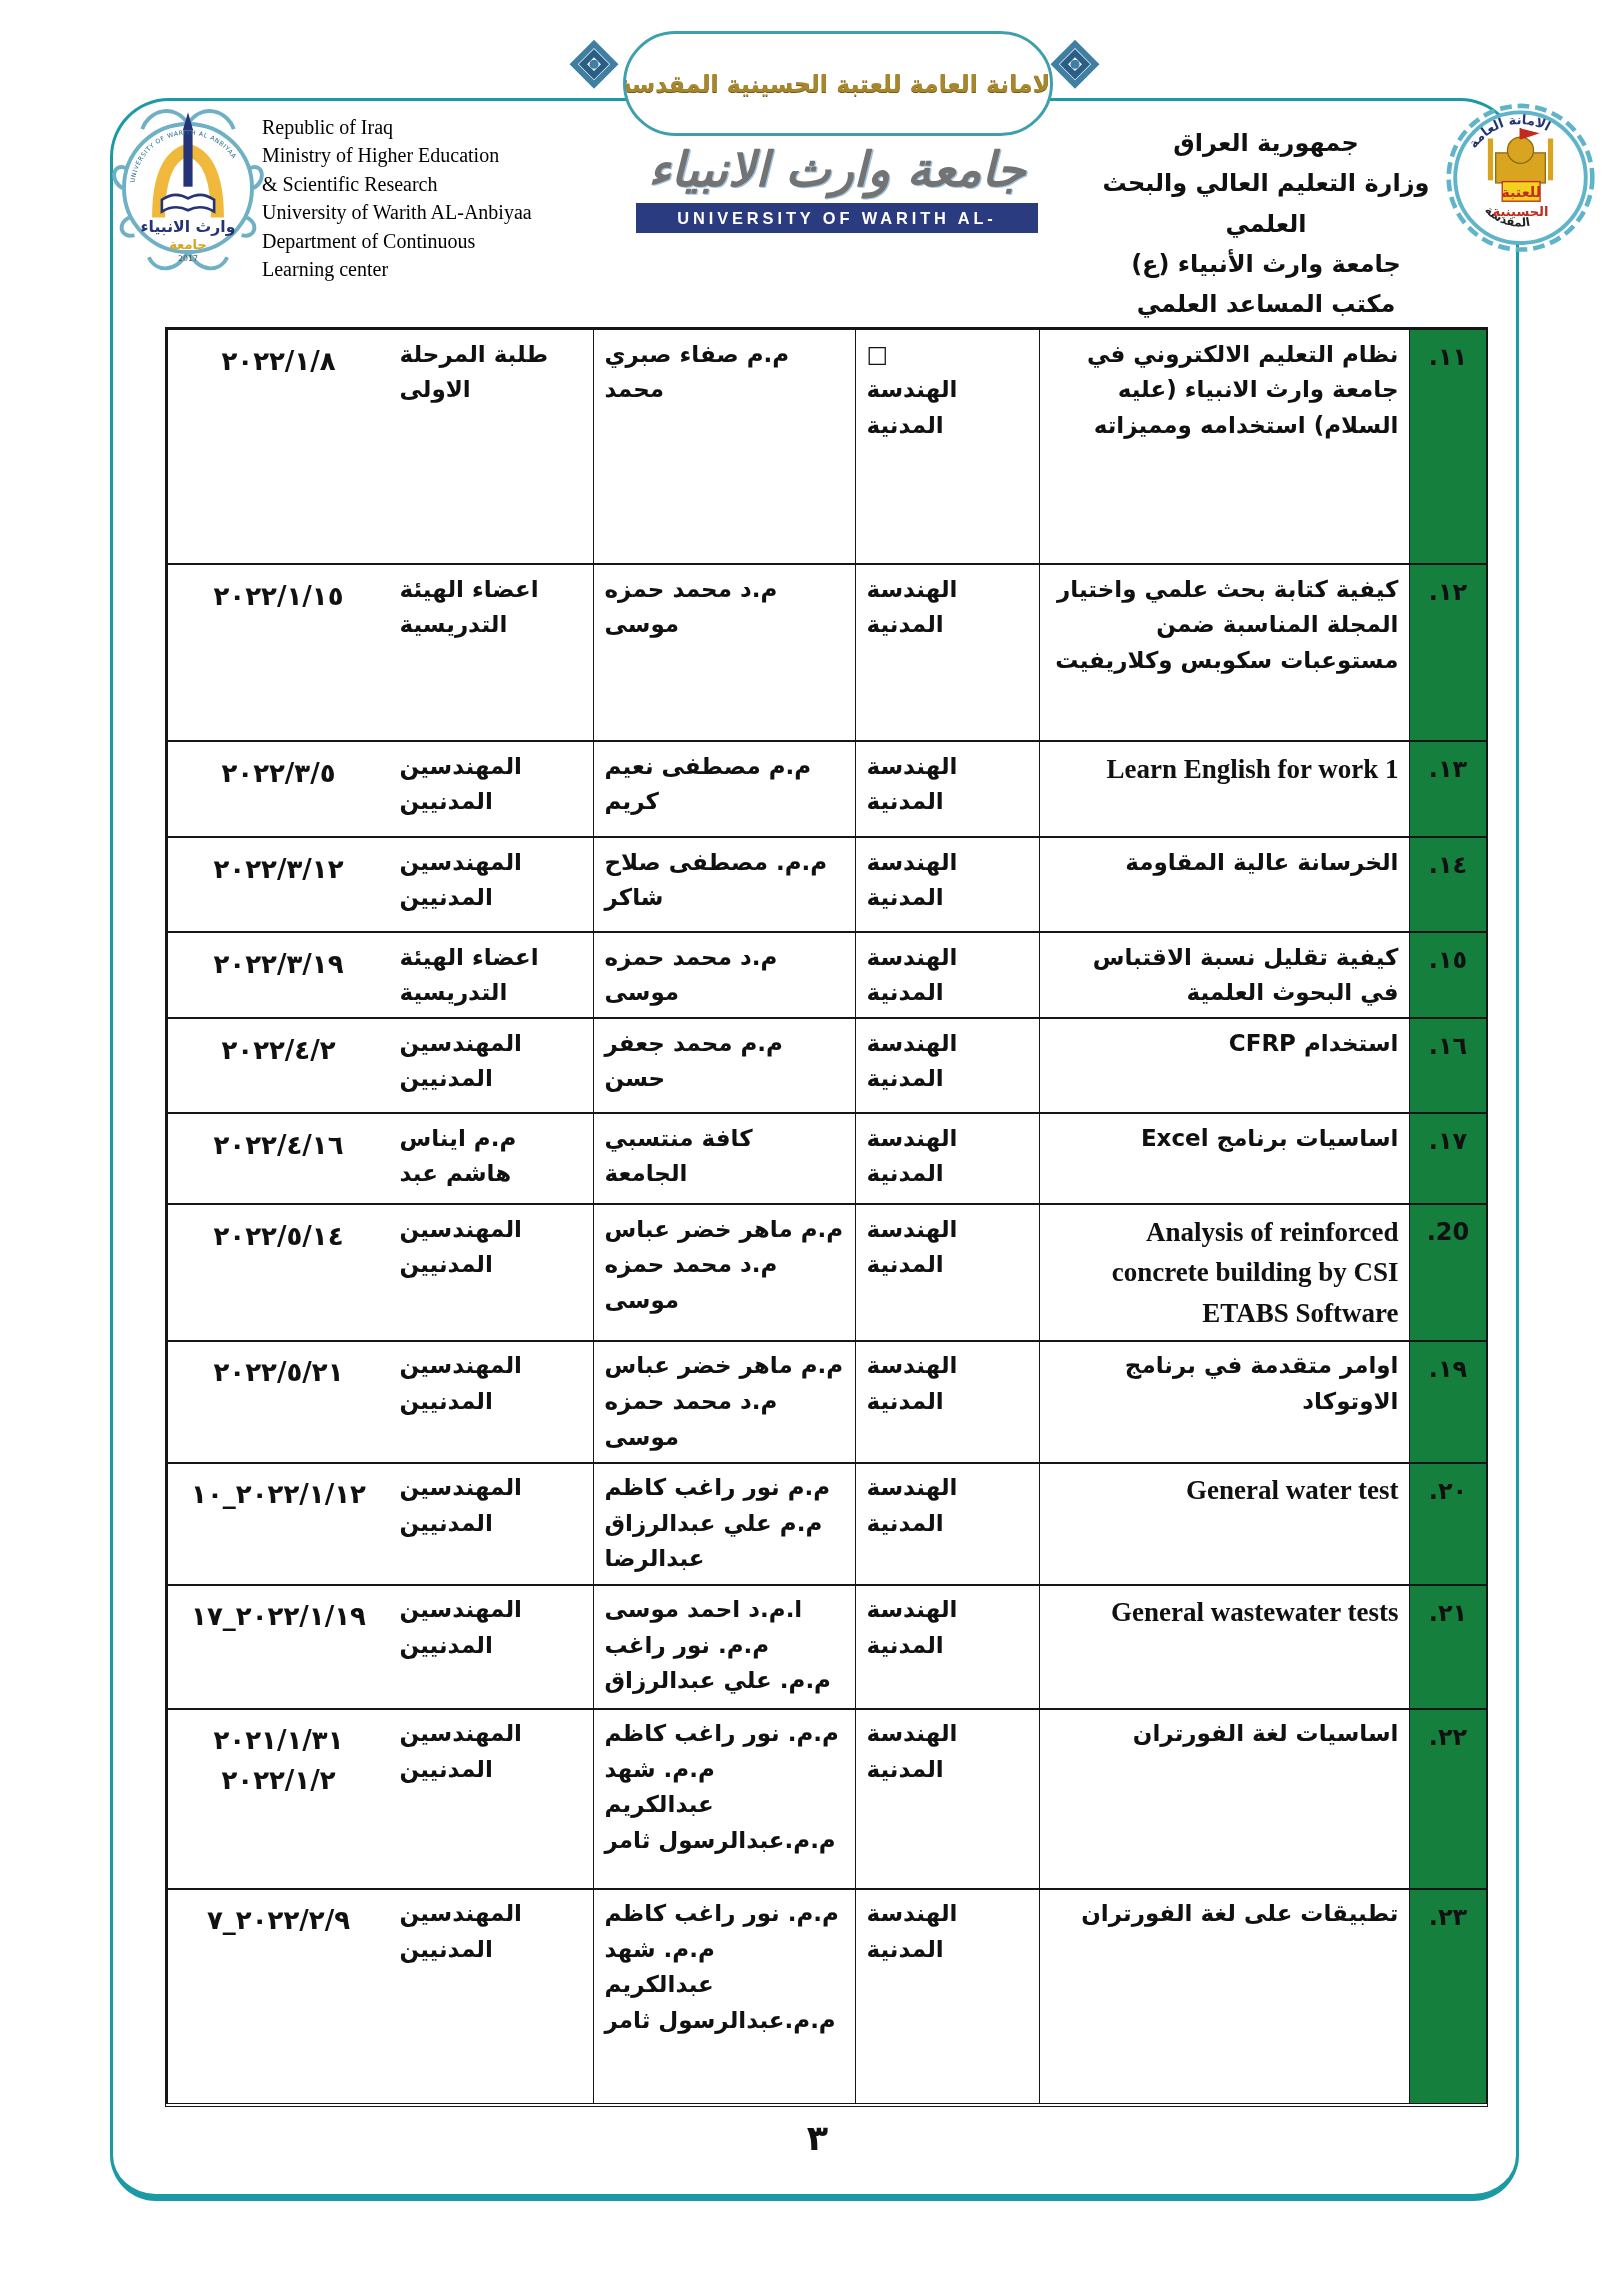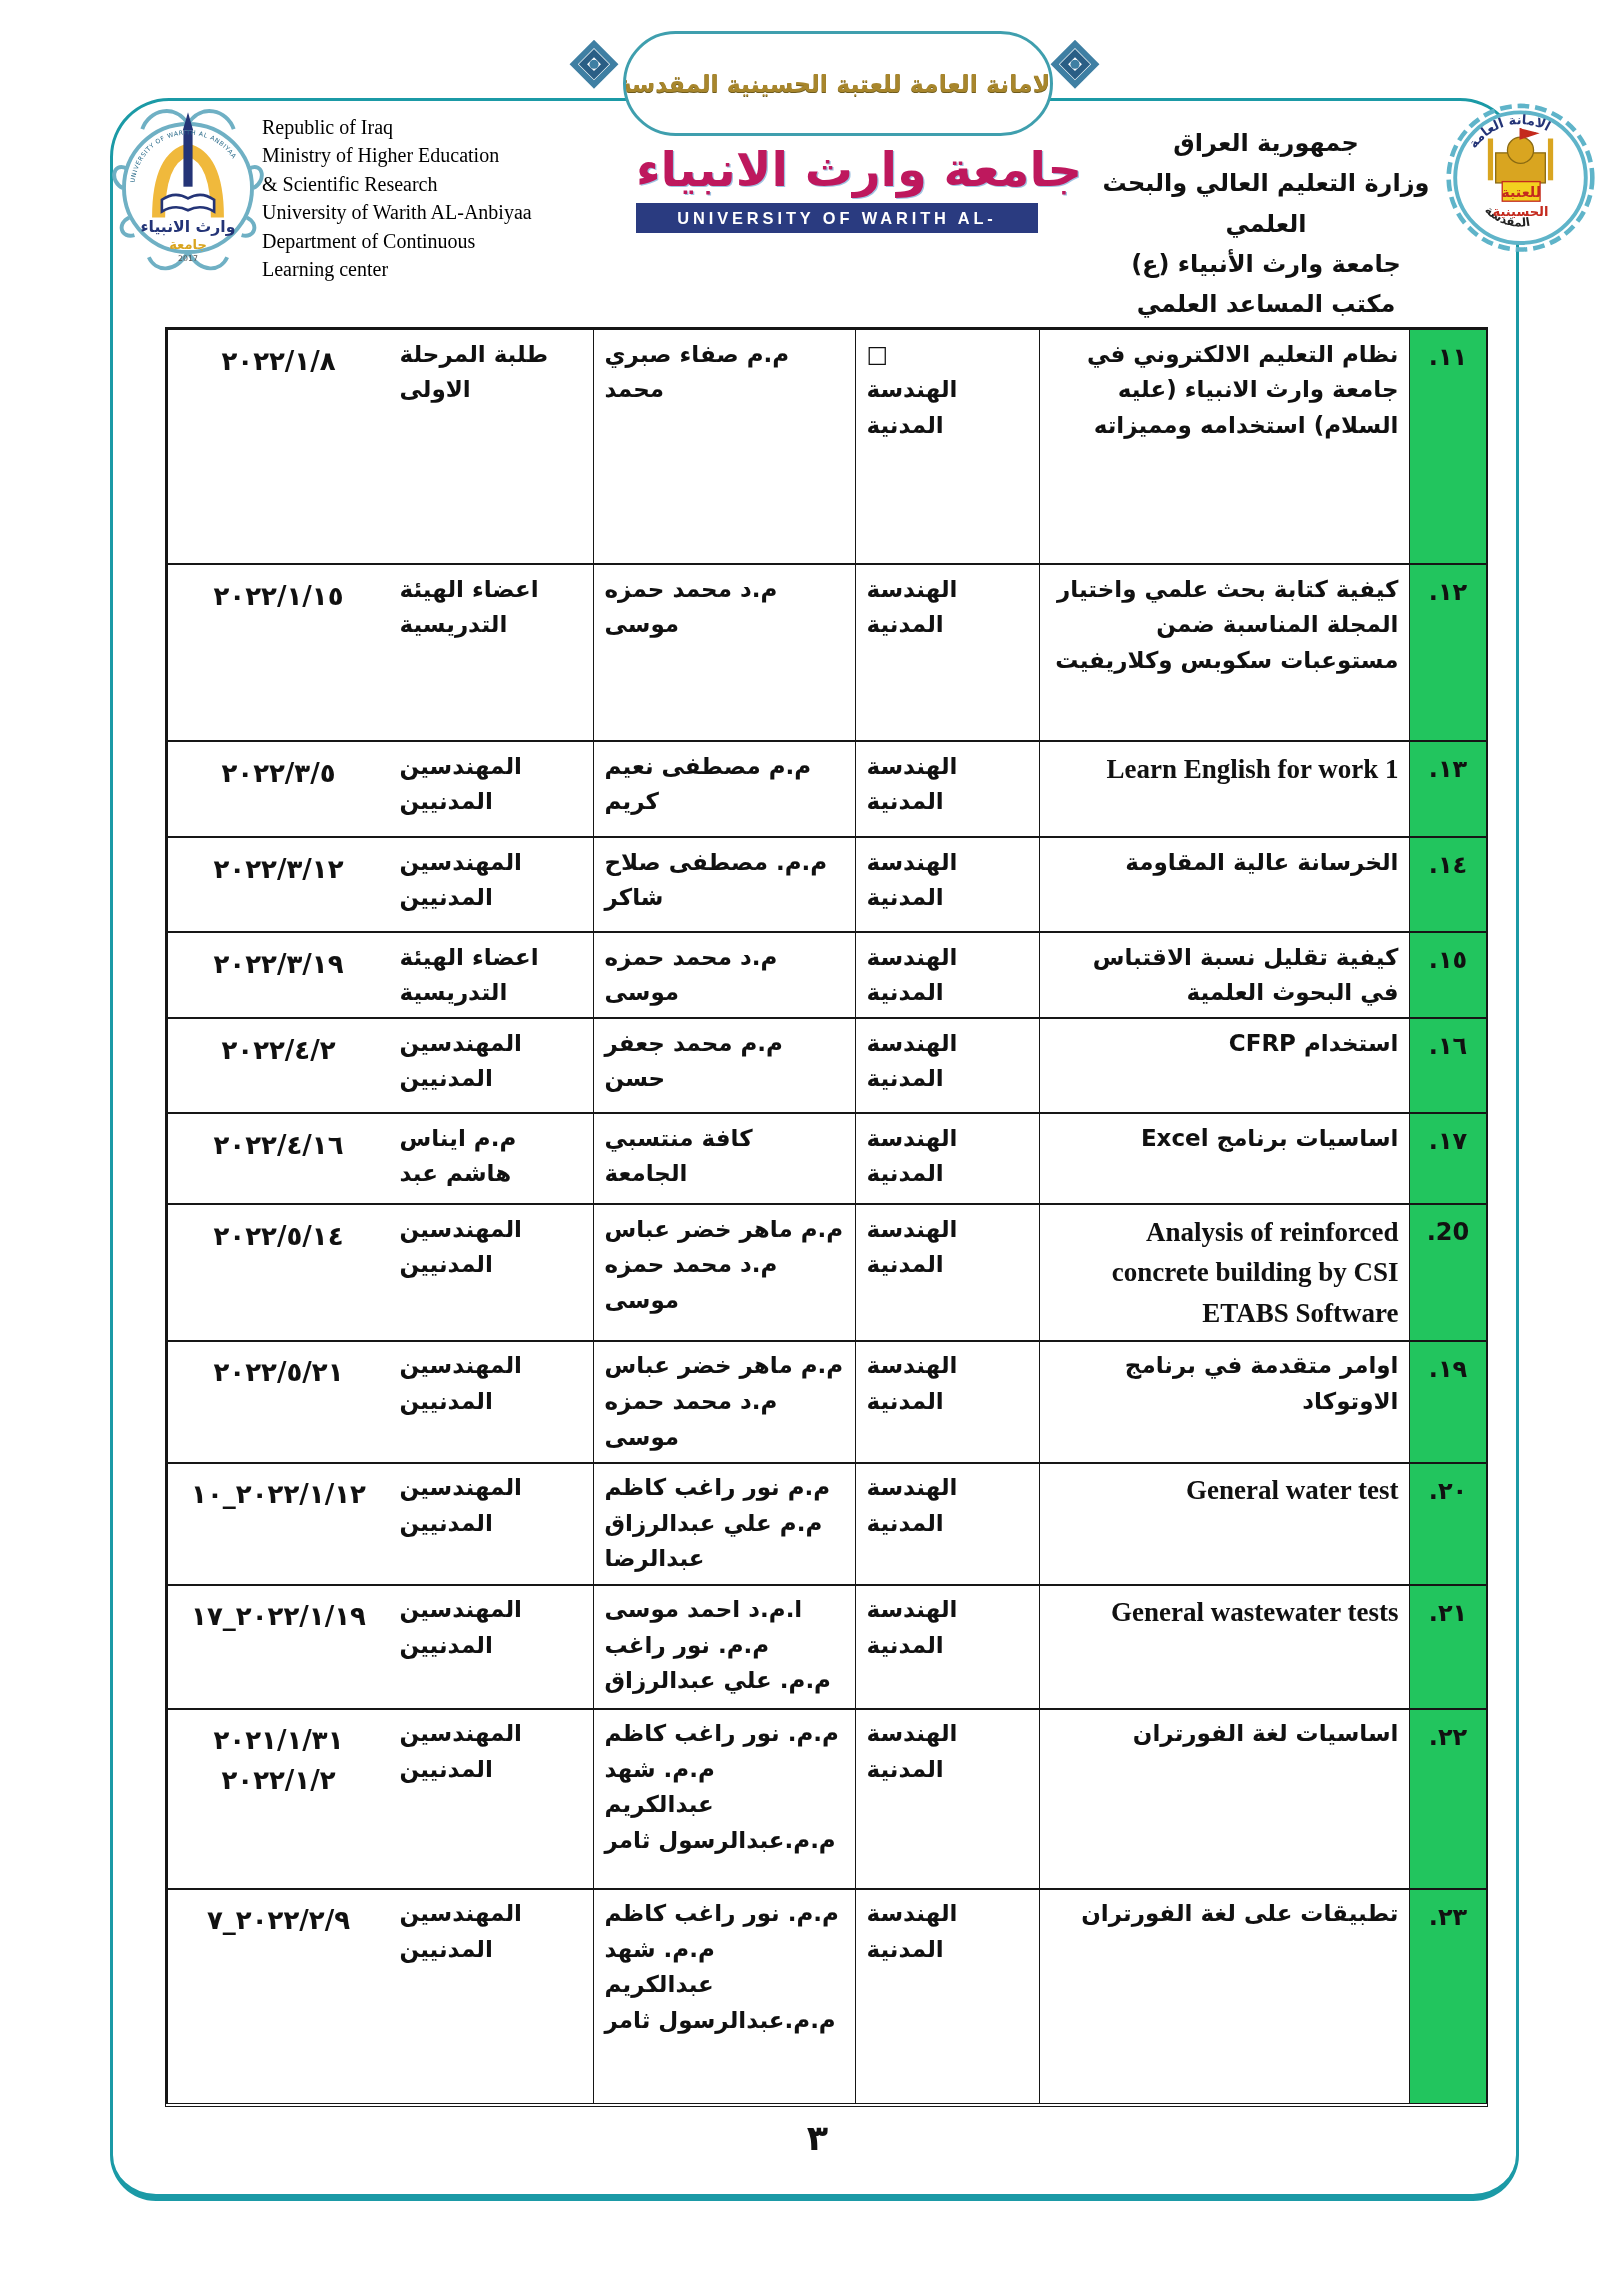--- a/index.html
+++ b/index.html
@@ -22,22 +22,22 @@
           border:3.9px solid #3f9fae;border-radius:59px;display:flex;align-items:center;
           justify-content:center;overflow:hidden;}
   .banner-text{font-size:23.6px;font-weight:bold;color:#a8862c;white-space:nowrap;
                text-shadow:0 0.7px 0 #6d5a1d;}
 
   .knot{position:absolute;width:60px;height:63px;}
   .knot.kl{left:564px;top:34px;}
   .knot.kr{left:1045px;top:34px;}
 
   .univ-logo{position:absolute;left:636px;top:136px;width:402px;text-align:center;}
-  .univ-ar{font-size:48px;font-weight:bold;color:#be185d;white-space:nowrap;line-height:1.4;
-           text-shadow:1.3px 1.3px 0 #9fc3e2;}
+  .univ-ar{font-size:48px;font-weight:bold;color:#737373;white-space:nowrap;line-height:1.4;
+           text-shadow:1.3px 1.3px 0 #9fc3e2;font-style:italic;}
   .univ-yellow{width:96%;height:15.7px;background:#f4c235;margin:-17px auto 0 auto;position:relative;z-index:-1;}
   .univ-bar{width:100%;height:30px;background:#2a3b80;color:#fff;font-family:"Liberation Sans",sans-serif;
             font-weight:bold;font-size:16.4px;letter-spacing:3.9px;line-height:30px;margin-top:1.3px;}
 
   .seal{position:absolute;}
   .seal.left{left:103px;top:90px;width:170px;height:196px;}
   .seal.right{left:1433px;top:90px;width:175px;height:178px;}
 
   
   .tbl{position:absolute;left:165px;top:327px;width:1319px;direction:rtl;background:#fff;
@@ -53,21 +53,21 @@
   .row:nth-child(7){min-height:89px;}
   .row:nth-child(8){min-height:122px;}
   .row:nth-child(9){min-height:94px;}
   .row:nth-child(10){min-height:106px;}
   .row:nth-child(11){min-height:122px;}
   .row:nth-child(12){min-height:178px;}
   .row:nth-child(13){min-height:213px;}
   .cell{padding:6.5px 10.5px;font-weight:bold;font-size:23px;line-height:1.55;
         white-space:pre-line;box-sizing:border-box;}
   .cell + .cell{border-inline-start:1.3px solid #161616;}
-  .cell.no{background:#22c55e;text-align:center;font-size:24px;padding-top:9.2px;}
+  .cell.no{background:#15803d;text-align:center;font-size:24px;padding-top:9.2px;}
   .cell.title{text-align:right;}
   .row.eng .cell.title{font-family:"Liberation Serif",serif;font-size:27px;line-height:1.5;}
   .cell.dept,.cell.instr,.cell.aud{text-align:left;}
   .cell.date{direction:ltr;text-align:center;font-size:26px;padding-top:10.5px;}
 
   .pagenum{position:absolute;left:778px;top:2118px;width:79px;text-align:center;
            font-size:35px;font-weight:bold;}
 
   svg text{font-family:"DejaVu Sans",sans-serif;}
 </style>

